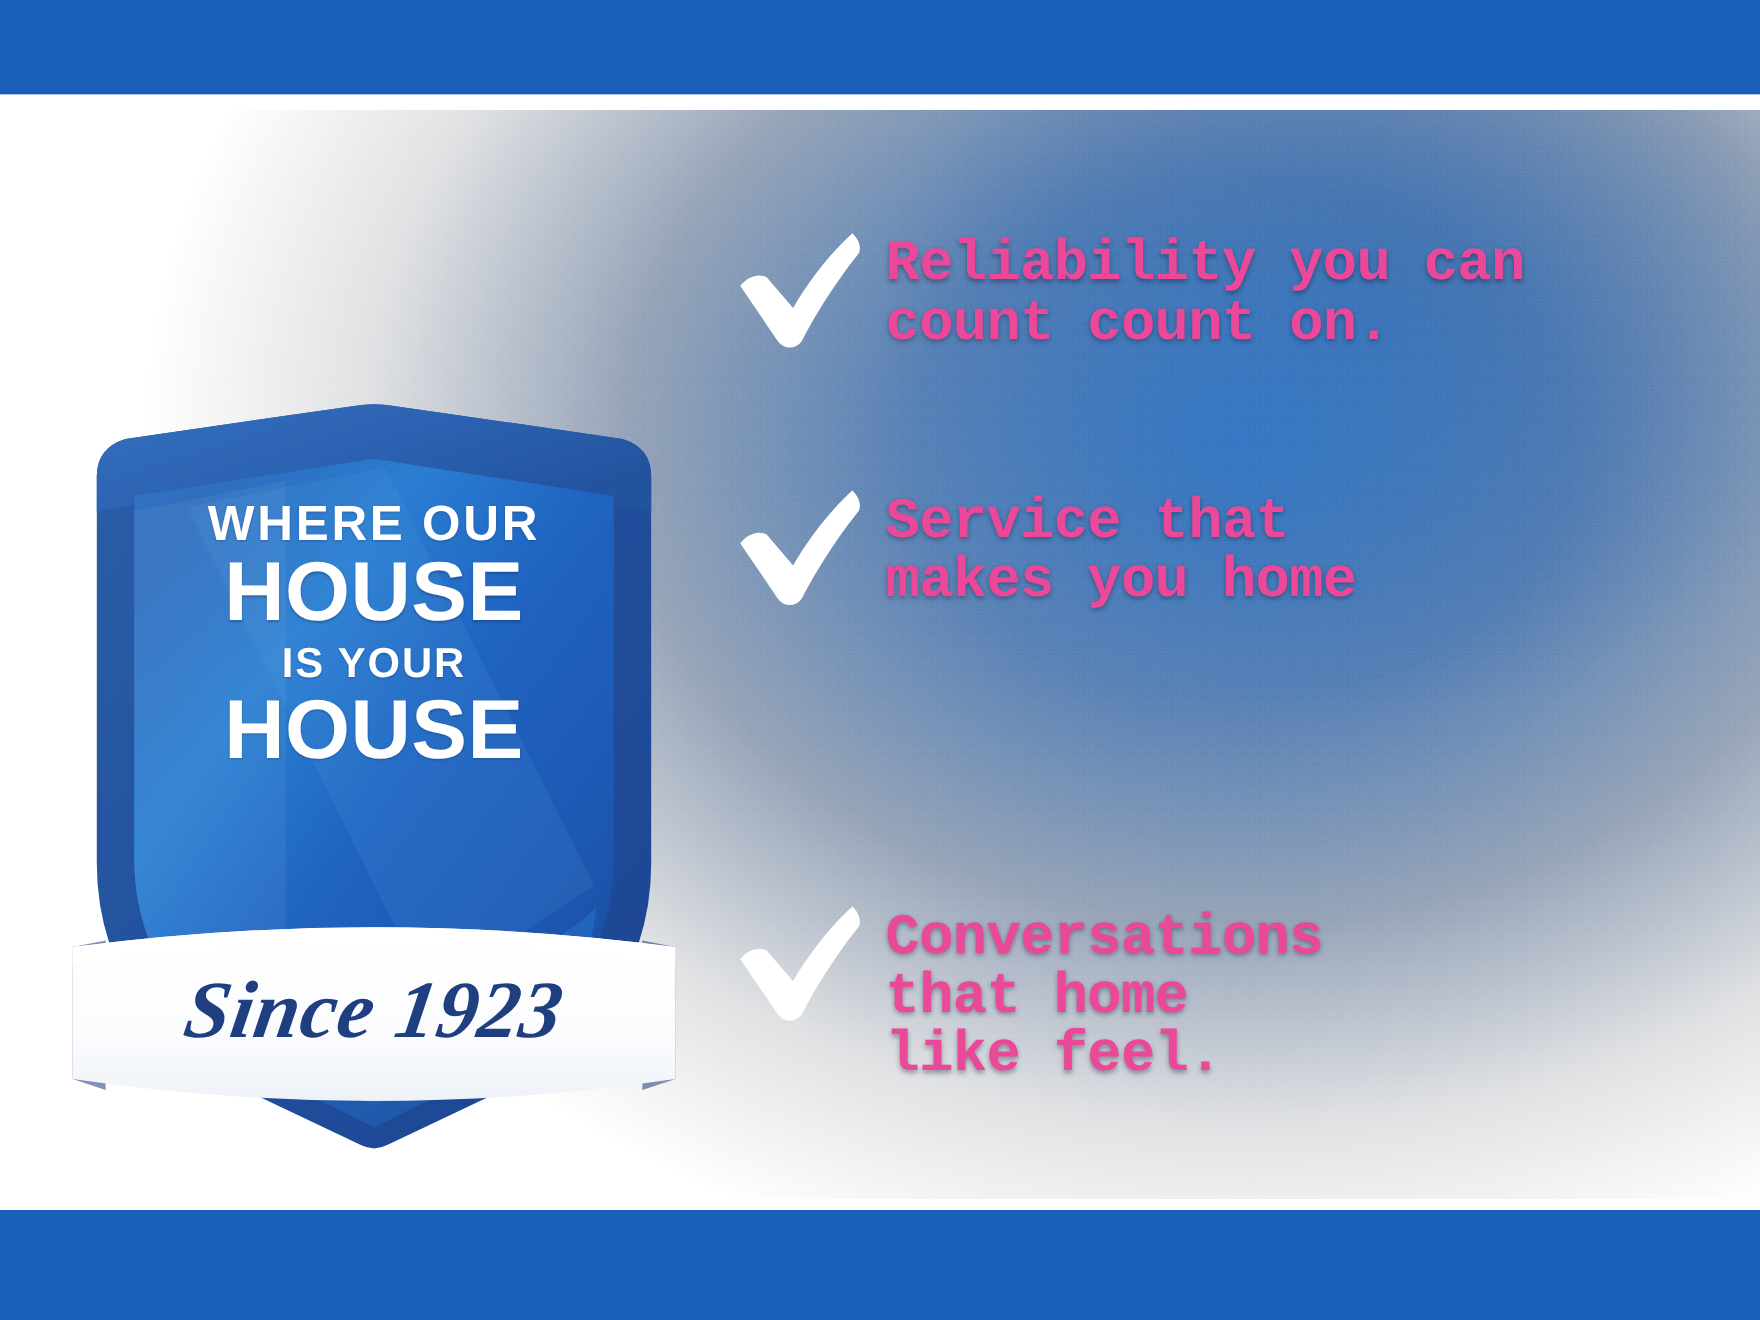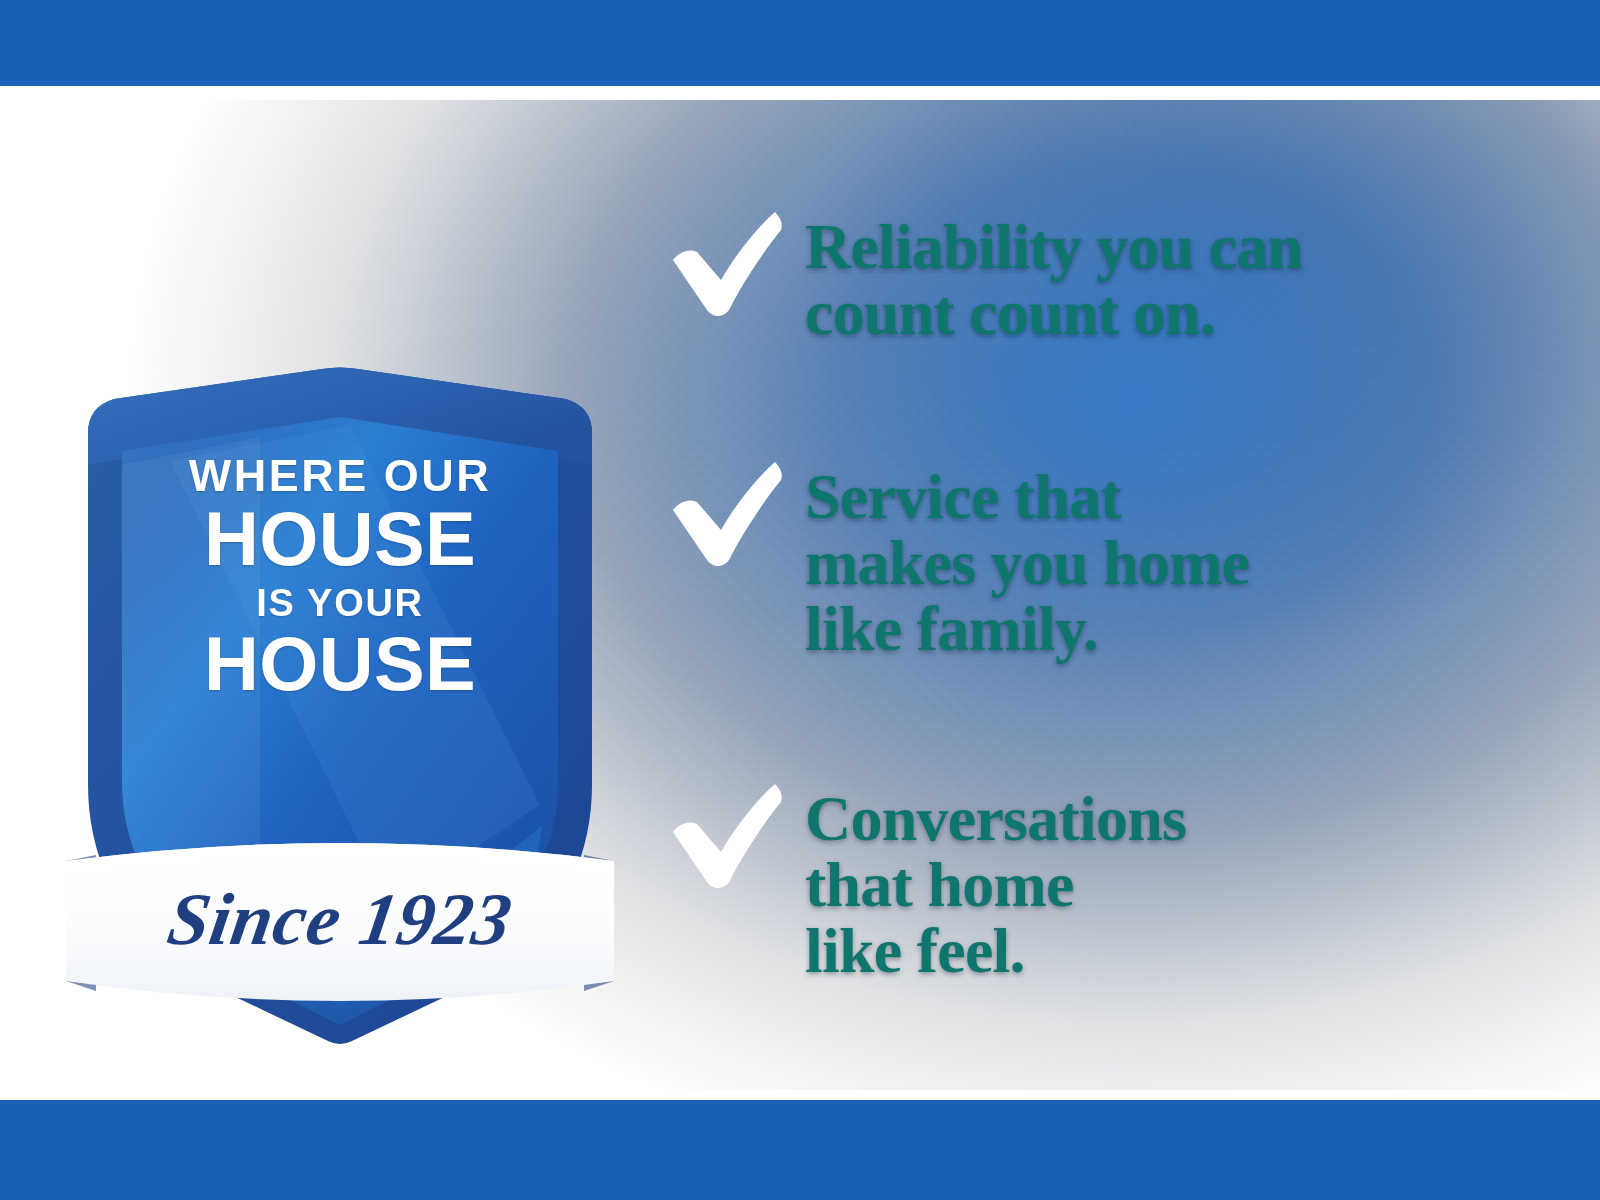--- a/index.html
+++ b/index.html
@@ -74,29 +74,29 @@
     font-style:italic;font-weight:700;font-size:74px;
     color:#1f3f80;letter-spacing:0.01em;
     transform:skewX(-9deg);
     pointer-events:none;white-space:nowrap;
   }
 
   
   .bullets{position:absolute;left:665px;top:0;width:900px;height:990px;}
   .bullet{position:absolute;display:flex;align-items:flex-start;}
   .b1{top:108px;}
-  .b2{top:358px;}
-  .b3{top:680px;}
+  .b2{top:342px;}
+  .b3{top:720px;}
 
   .check{flex:0 0 auto;width:122px;height:112px;margin-right:18px;}
   .check svg{display:block;}
 
   .btext{
-    color:#0f766e;font-family:Liberation Serif, serif;
-    font-weight:700;font-size:64px;line-height:1.03;
+    color:#ec4899;font-family:Liberation Mono, monospace;
+    font-weight:700;font-size:52px;line-height:1.03;
     letter-spacing:-0.012em;
     text-shadow:0 2px 5px rgba(4,16,38,0.38);
     padding-top:6px;
   }
   .btext span{display:block;}
 </style>
 </head>
 <body>
 
 <div class="canvas">
@@ -233,21 +233,20 @@
 
         <div class="bullet b2">
           <div class="check">
             <svg width="122" height="112" viewBox="0 0 122 112">
               <path d="M 8 52 C 14 44 24 40 32 44 L 56 72 C 72 44 94 18 110 4 C 116 10 118 16 116 22 C 98 44 76 78 64 102 C 58 110 48 110 42 102 Z" fill="#ffffff"></path>
             </svg>
           </div>
           <div class="btext">
             <span>Service that</span>
             <span>makes you home</span>
-            <span>like family.</span>
           </div>
         </div>
 
         <div class="bullet b3">
           <div class="check">
             <svg width="122" height="112" viewBox="0 0 122 112">
               <path d="M 8 52 C 14 44 24 40 32 44 L 56 72 C 72 44 94 18 110 4 C 116 10 118 16 116 22 C 98 44 76 78 64 102 C 58 110 48 110 42 102 Z" fill="#ffffff"></path>
             </svg>
           </div>
           <div class="btext">

